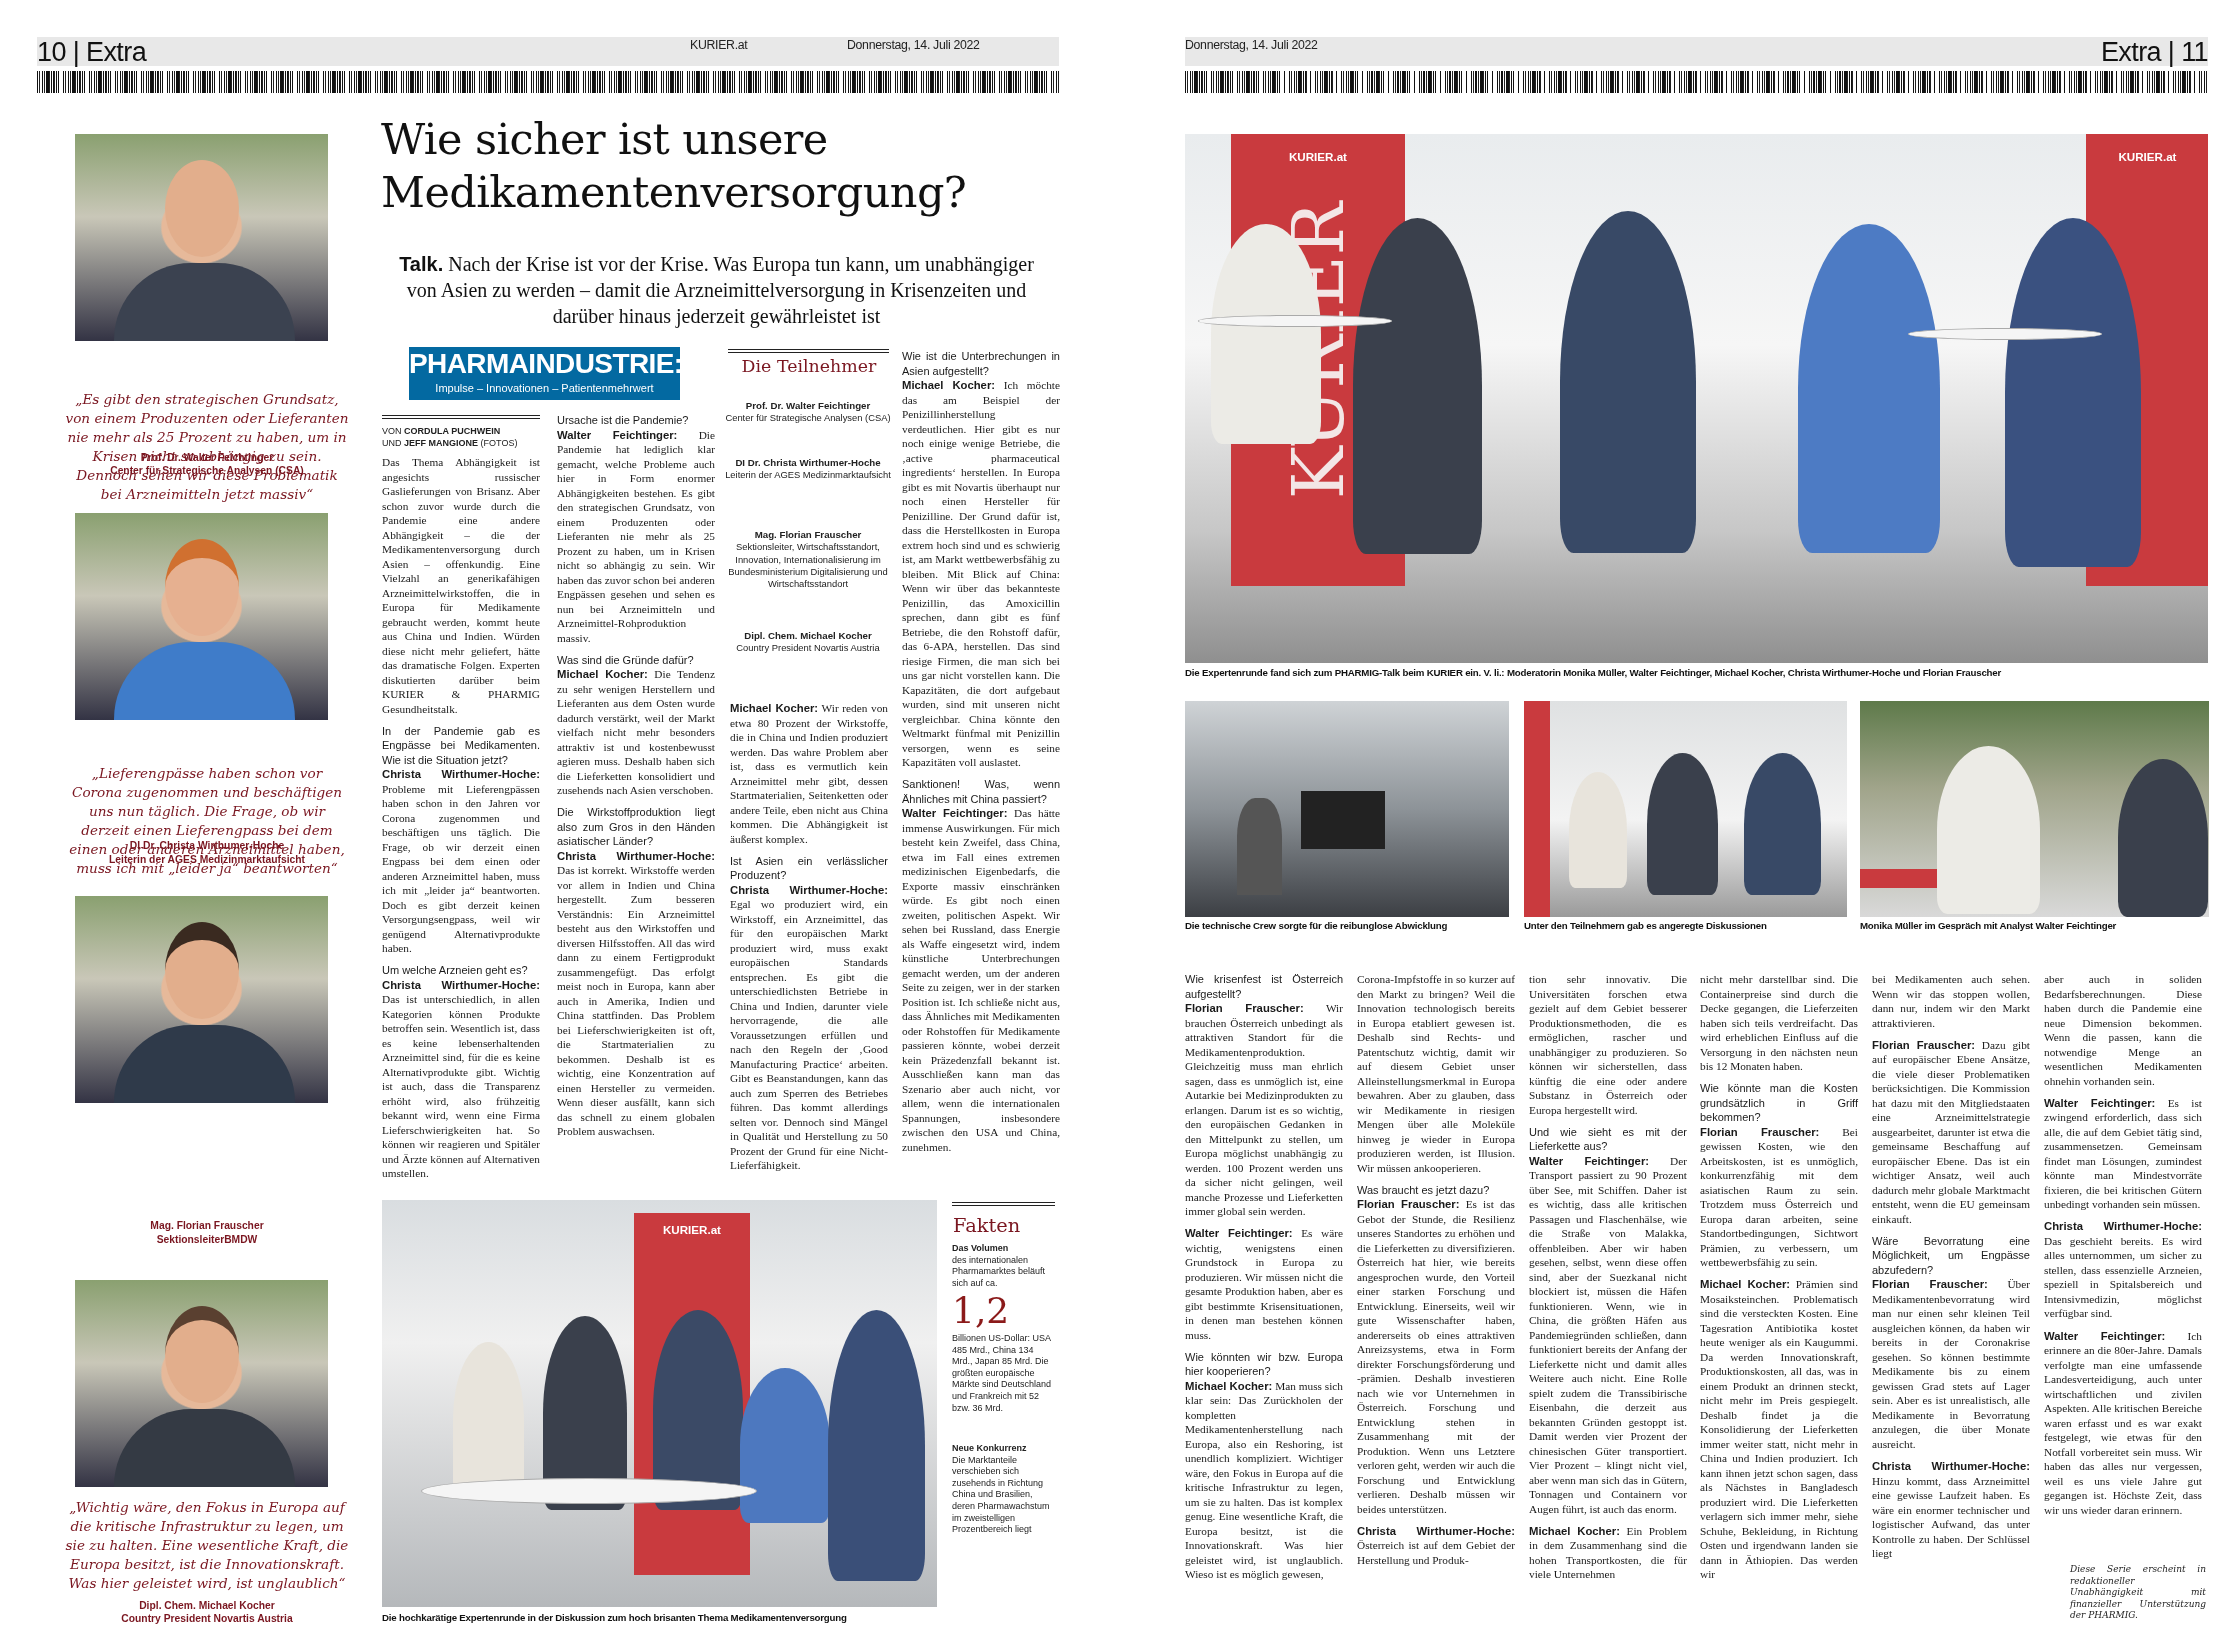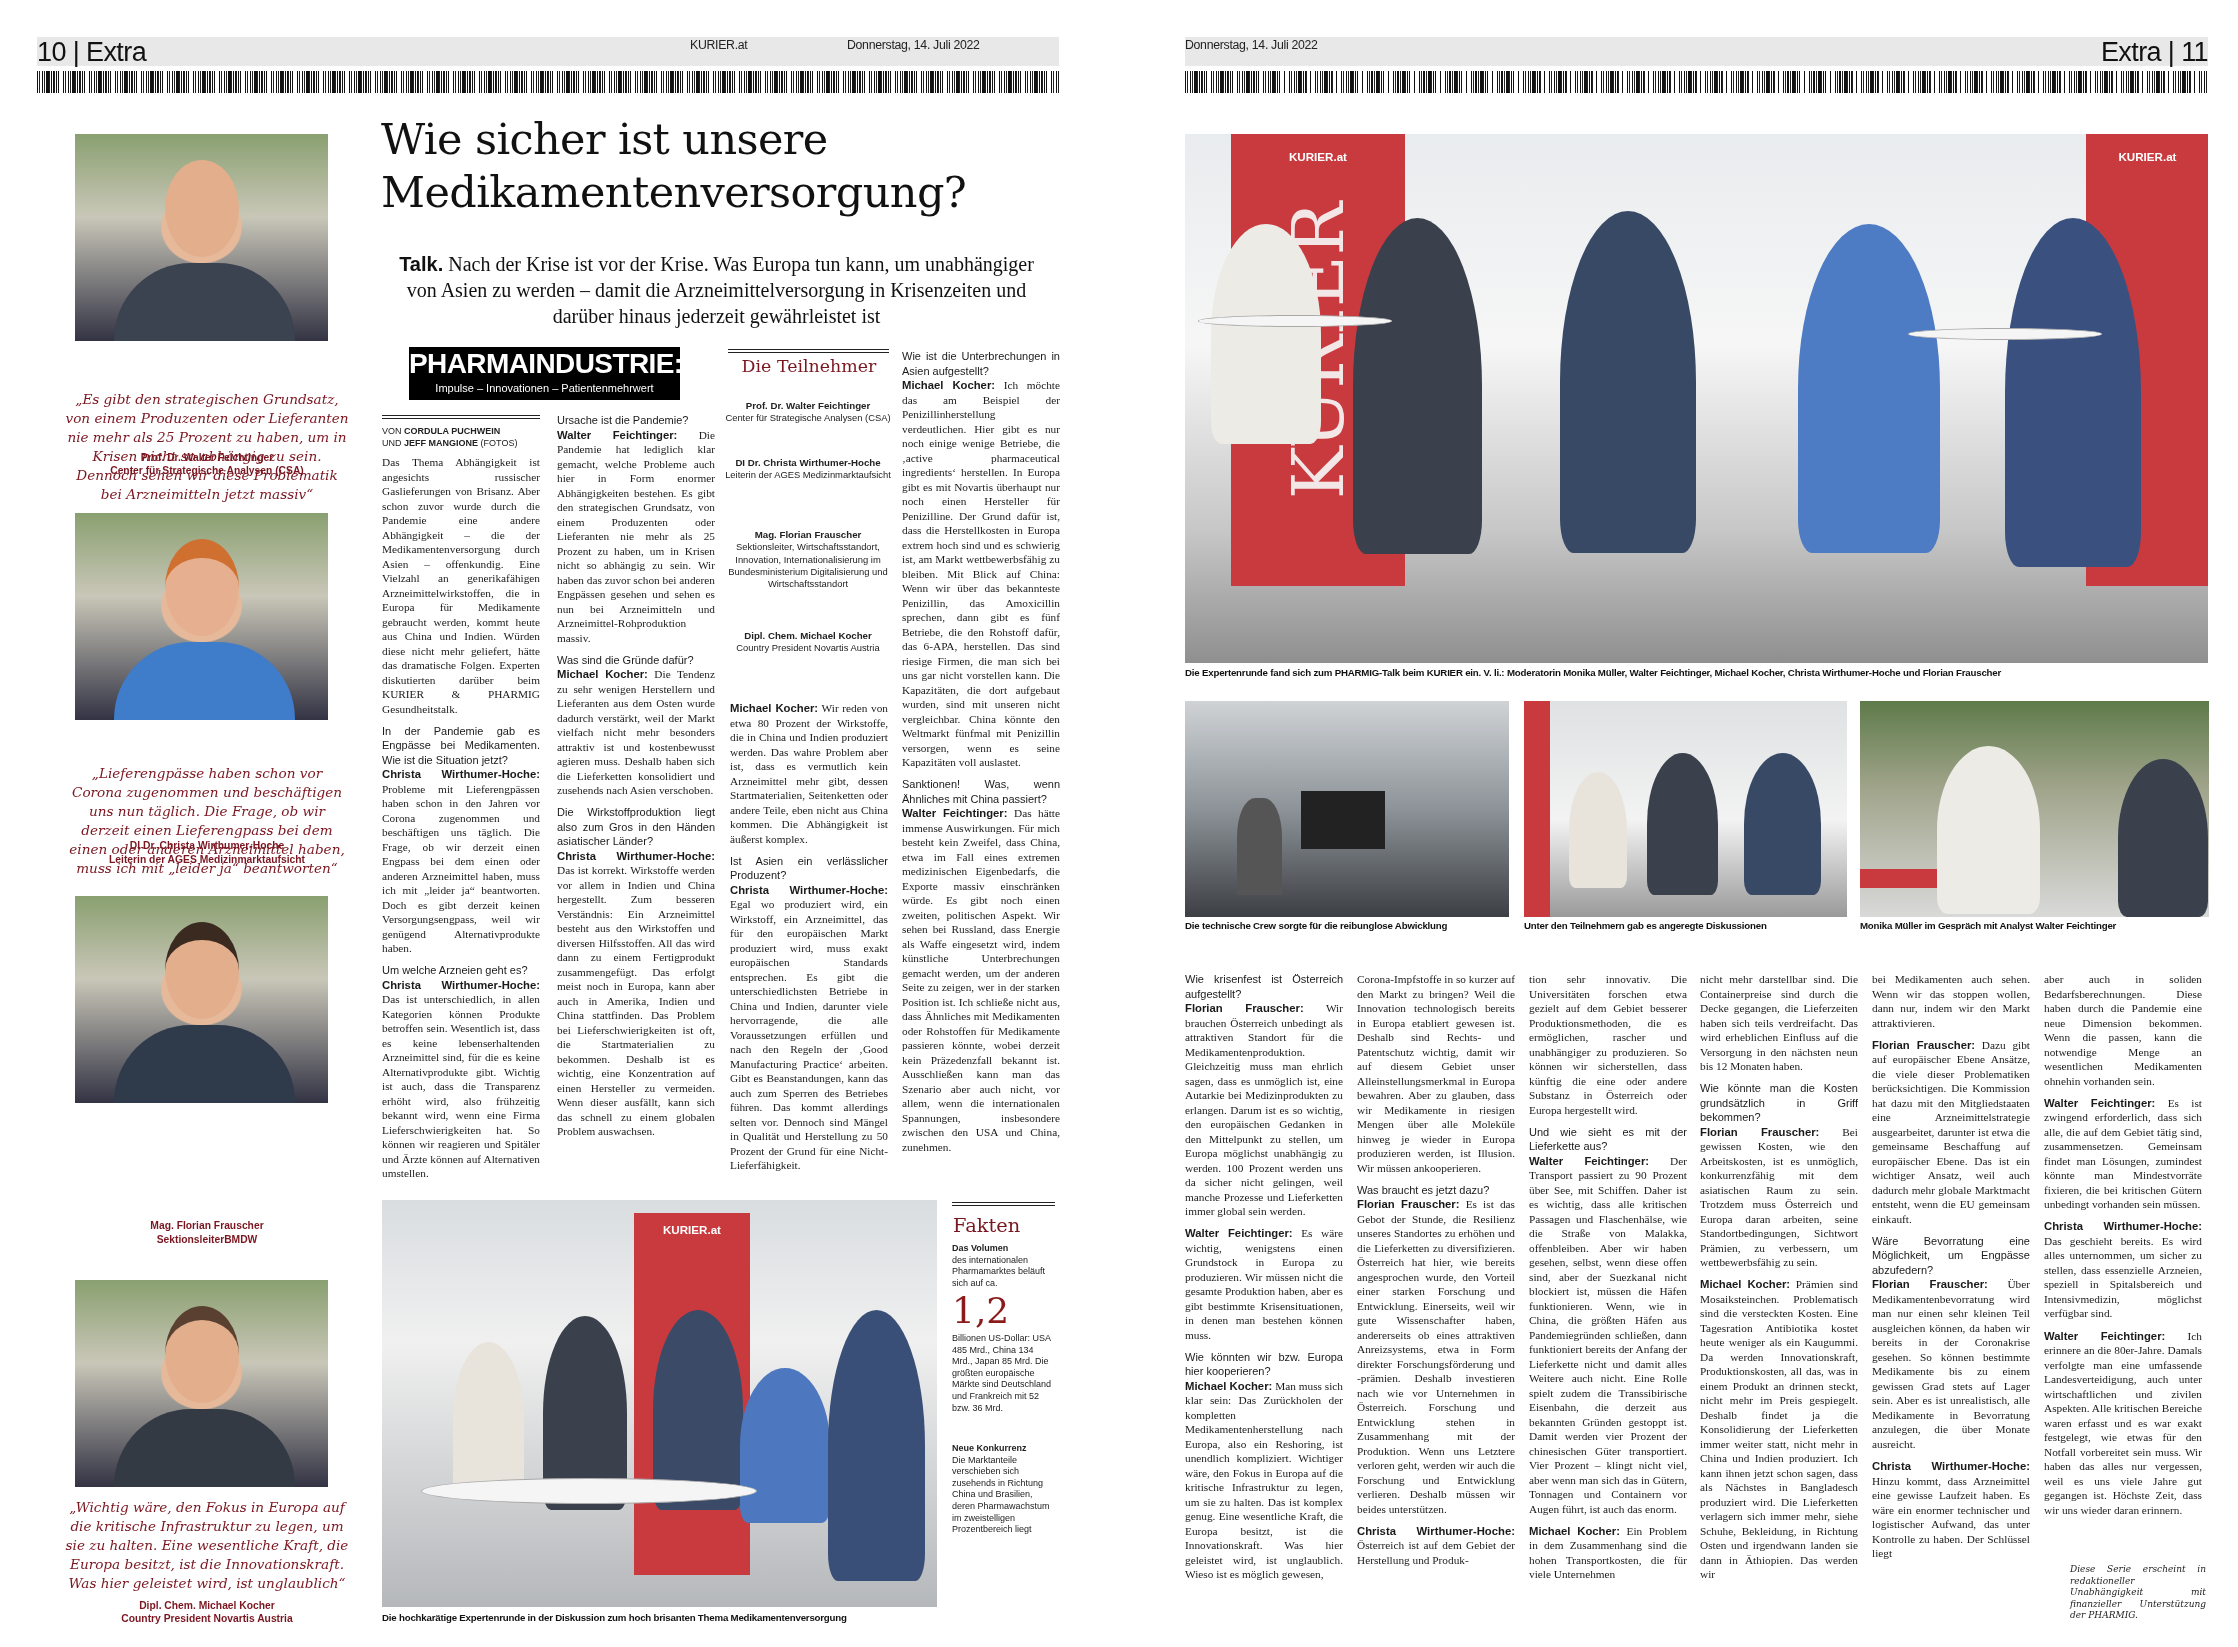--- a/index.html
+++ b/index.html
@@ -32,21 +32,21 @@
   .portrait.p2 .head { background: #e6b090; }
   .portrait.p3 .body { background: #2f3a4a; }
   .portrait.p4 .body { background: #343a44; }
   .quote { position: absolute; left: 65px; width: 284px; text-align: center; font-family: "DejaVu Serif", serif; font-style: italic; font-size: 13.6px; line-height: 19px; color: #7a1620; }
   .attrib { position: absolute; left: 65px; width: 284px; text-align: center; font-family: "Liberation Sans", sans-serif; font-weight: bold; font-size: 10.3px; line-height: 13.6px; color: #7a1620; }
 
   .headline { position: absolute; left: 381px; width: 672px; top: 113px; text-align: left; font-family: "DejaVu Serif", serif; font-size: 43px; line-height: 53px; color: #111; letter-spacing: -0.6px; }
   .subline { position: absolute; left: 387px; width: 659px; top: 251px; text-align: center; font-family: "Liberation Serif", serif; font-size: 20px; line-height: 26px; color: #111; }
   .subline b { font-family: "Liberation Sans", sans-serif; }
 
-  .pharma-box { position: absolute; left: 409px; top: 347px; width: 271px; height: 53px; background: #000000; color: #fff; text-align: center; }
+  .pharma-box { position: absolute; left: 409px; top: 347px; width: 271px; height: 53px; background: #0369a1; color: #fff; text-align: center; }
   .pharma-box .t1 { font-family: "Liberation Sans", sans-serif; font-weight: bold; font-size: 28px; line-height: 34px; letter-spacing: -0.6px; }
   .pharma-box .t2 { font-family: "Liberation Sans", sans-serif; font-size: 11px; line-height: 14px; }
 
   .col { position: absolute; font-family: "Liberation Serif", serif; font-size: 11.3px; line-height: 14.5px; text-align: justify; color: #1a1a1a; }
   .col p { margin-bottom: 7.7px; }
   .col .q { font-family: "Liberation Sans", sans-serif; font-size: 11px; }
   .col .spk { font-family: "Liberation Sans", sans-serif; font-weight: bold; }
   .rule2 { position: absolute; height: 3.9px; border-top: 1.3px solid #222; border-bottom: 1.3px solid #222; }
   .byline { position: absolute; left: 382px; top: 426px; width: 158px; font-family: "Liberation Sans", sans-serif; font-size: 9px; line-height: 11.6px; color: #222; }
   .byline b { font-weight: bold; }

